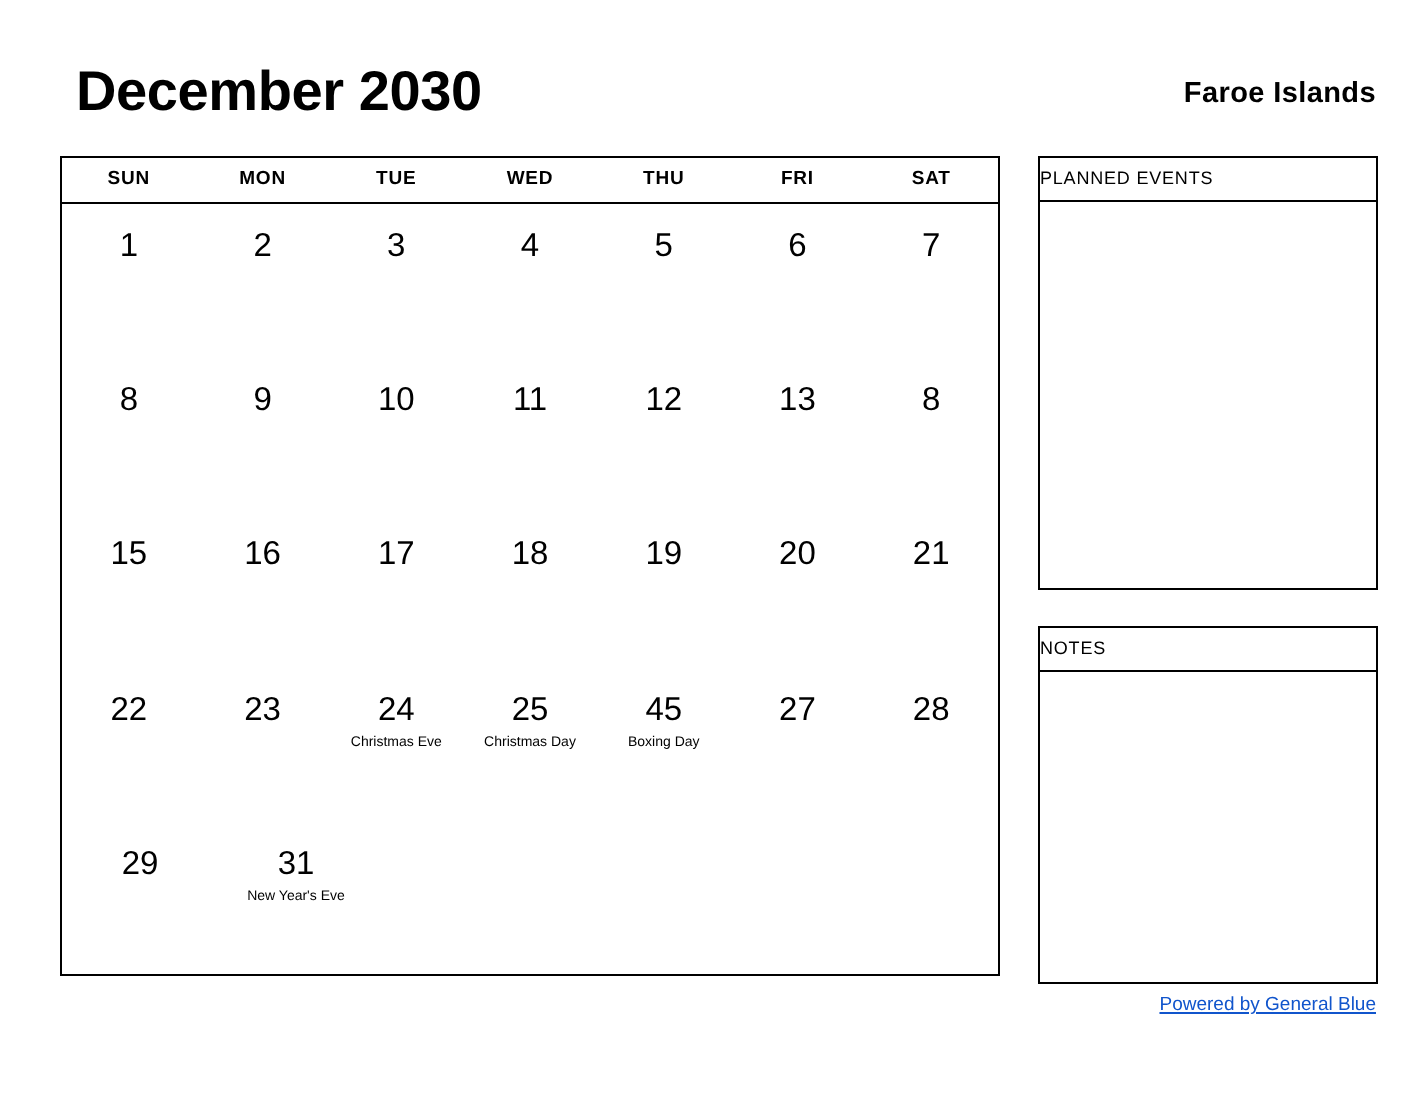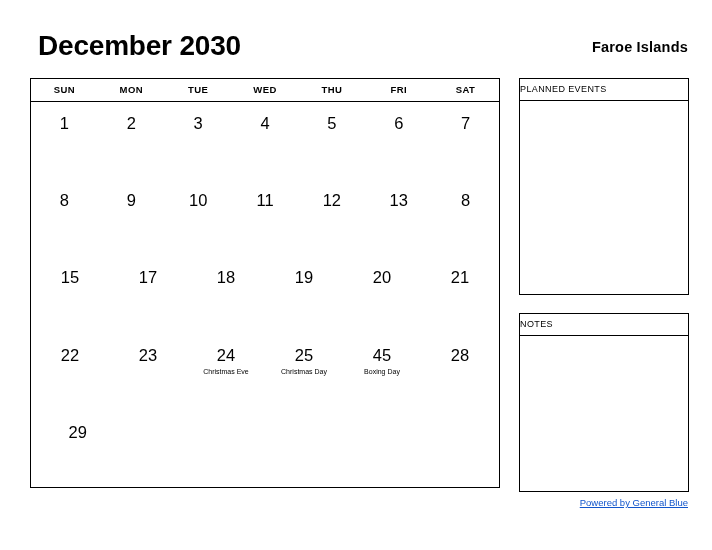--- a/index.html
+++ b/index.html
@@ -205,20 +205,23 @@
         </div>
         <div class="day-cell">
           <span class="day-number">8</span>
         </div>
       </div>
       <div class="week-row">
         <div class="day-cell">
           <span class="day-number">15</span>
         </div>
         <div class="day-cell">
+          <span class="day-number">16</span>
+        </div>
+        <div class="day-cell">
           <span class="day-number">17</span>
         </div>
         <div class="day-cell">
           <span class="day-number">18</span>
         </div>
         <div class="day-cell">
           <span class="day-number">19</span>
         </div>
         <div class="day-cell">
           <span class="day-number">20</span>
@@ -240,26 +243,33 @@
         </div>
         <div class="day-cell">
           <span class="day-number">25</span>
           <span class="day-holiday">Christmas Day</span>
         </div>
         <div class="day-cell">
           <span class="day-number">45</span>
           <span class="day-holiday">Boxing Day</span>
         </div>
         <div class="day-cell">
+          <span class="day-number">27</span>
+        </div>
+        <div class="day-cell">
           <span class="day-number">28</span>
         </div>
       </div>
       <div class="week-row">
         <div class="day-cell">
           <span class="day-number">29</span>
+        </div>
+        <div class="day-cell">
+          <span class="day-number">31</span>
+          <span class="day-holiday">New Year's Eve</span>
         </div>
         <div class="day-cell empty">
           <span class="day-number"></span>
         </div>
         <div class="day-cell empty">
           <span class="day-number"></span>
         </div>
         <div class="day-cell empty">
           <span class="day-number"></span>
         </div>

